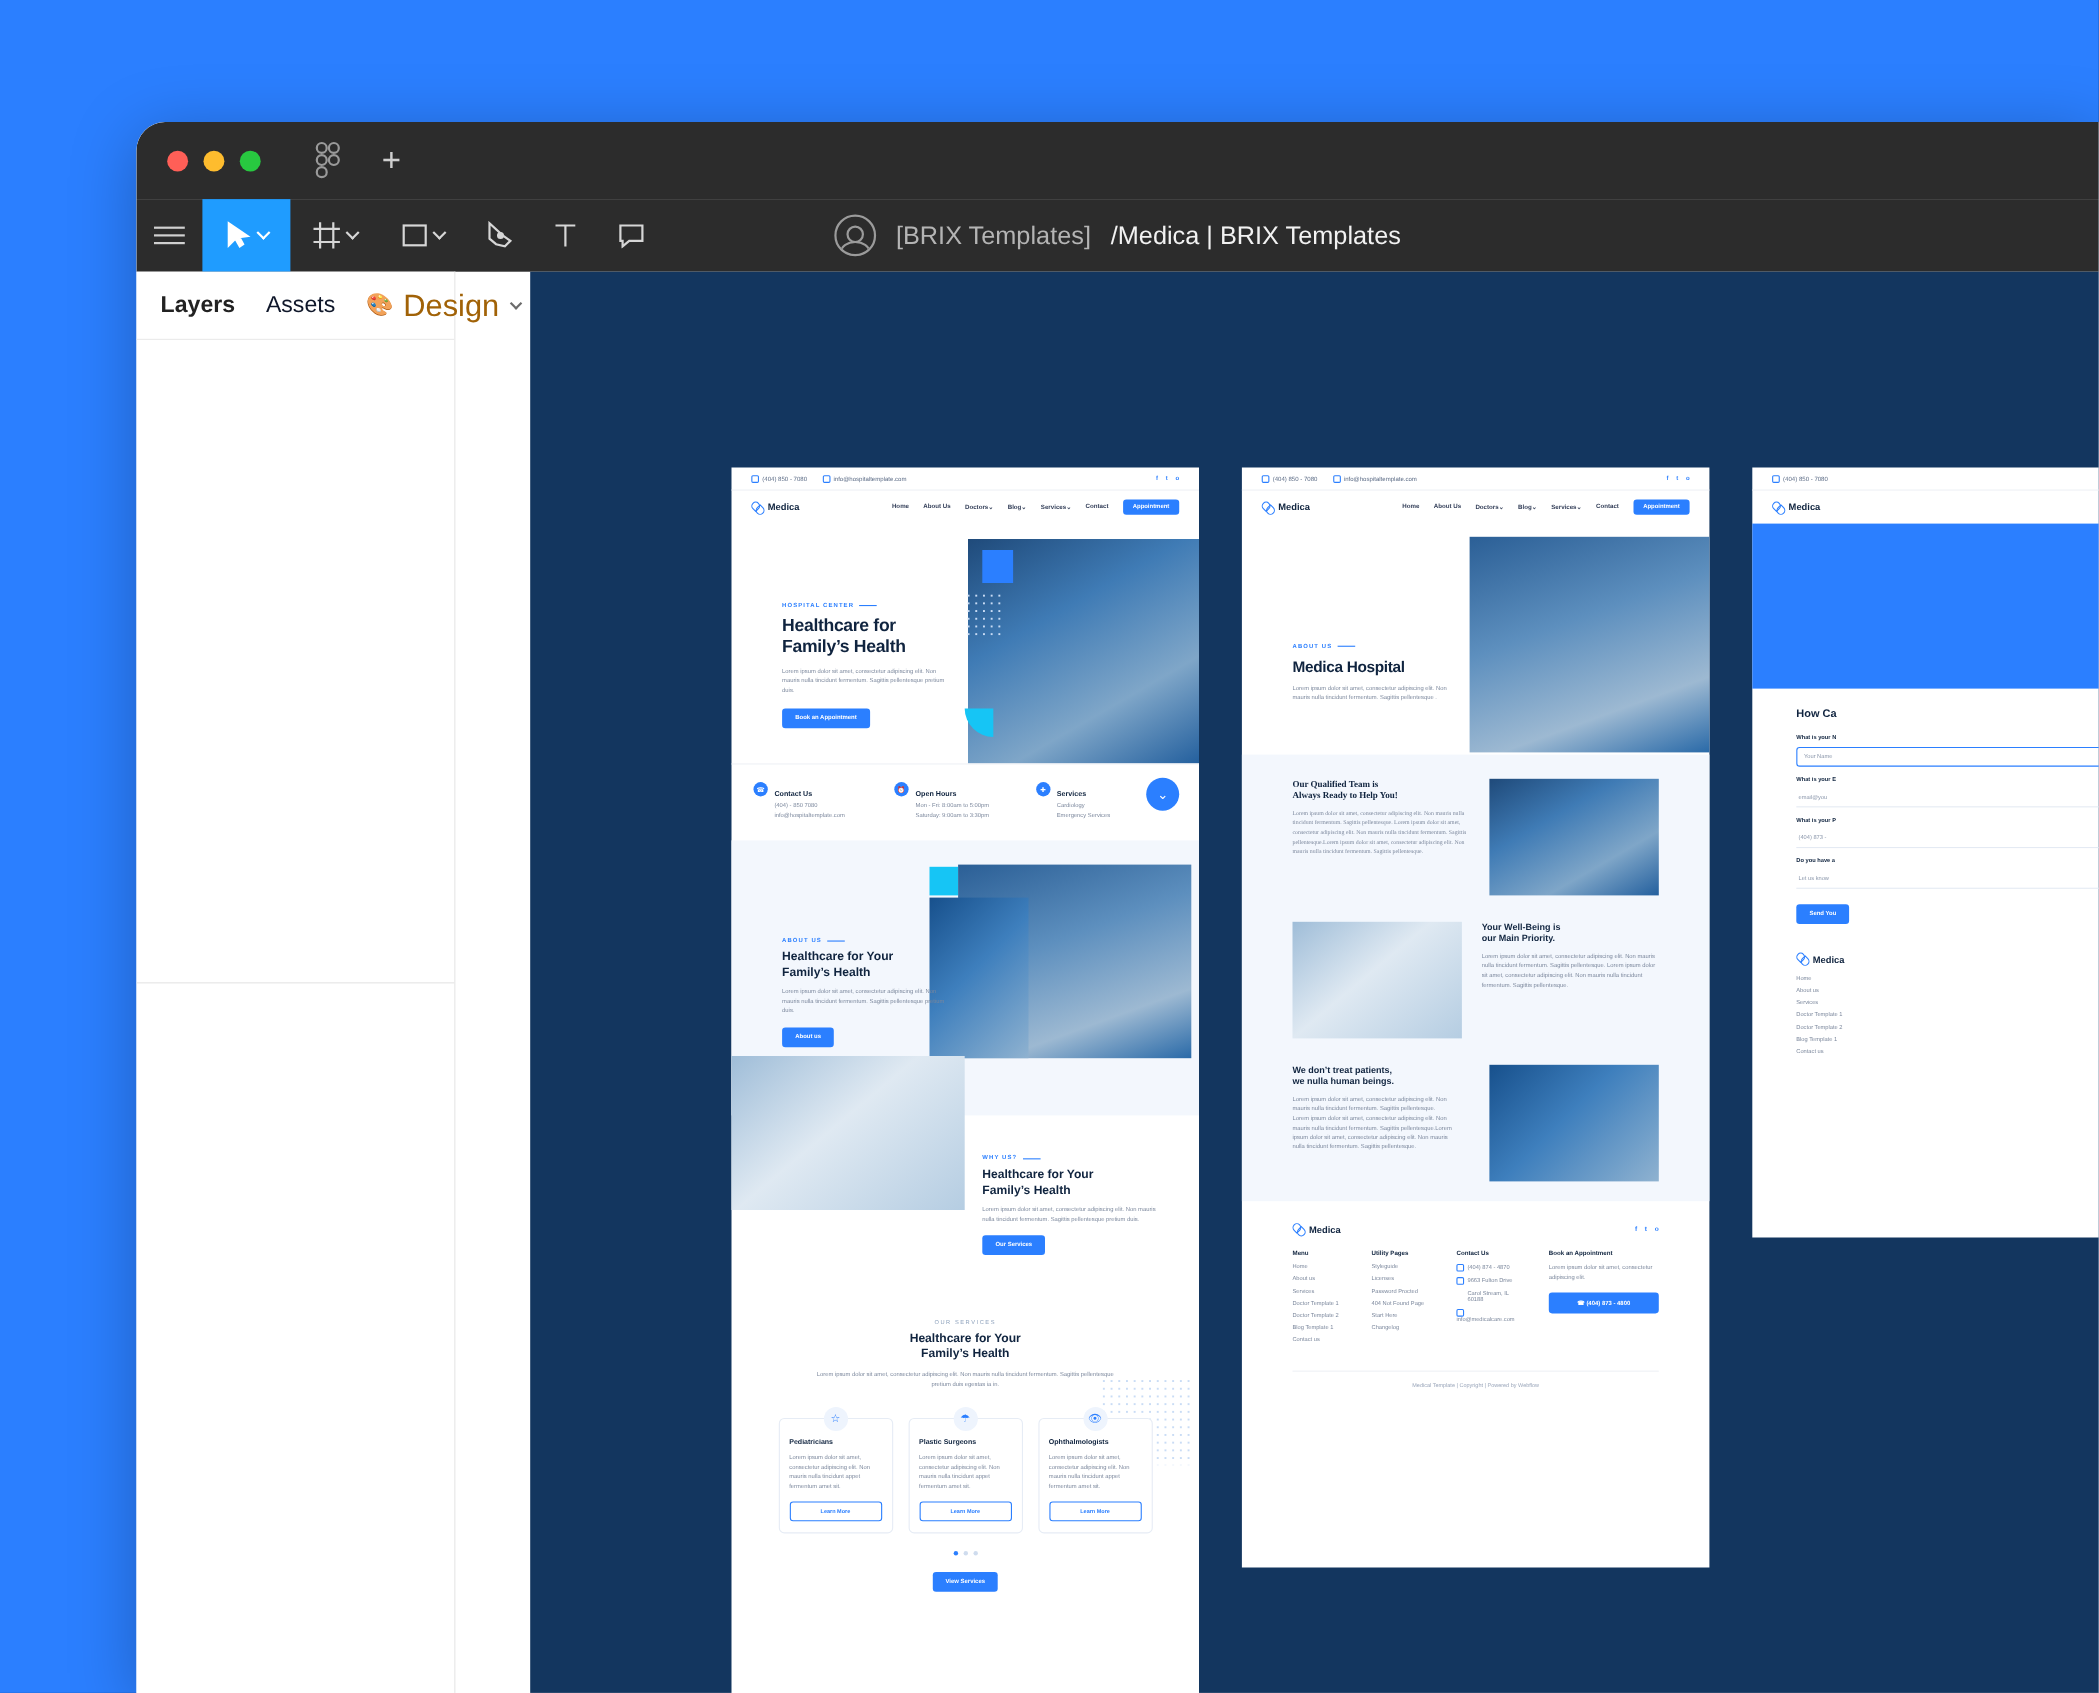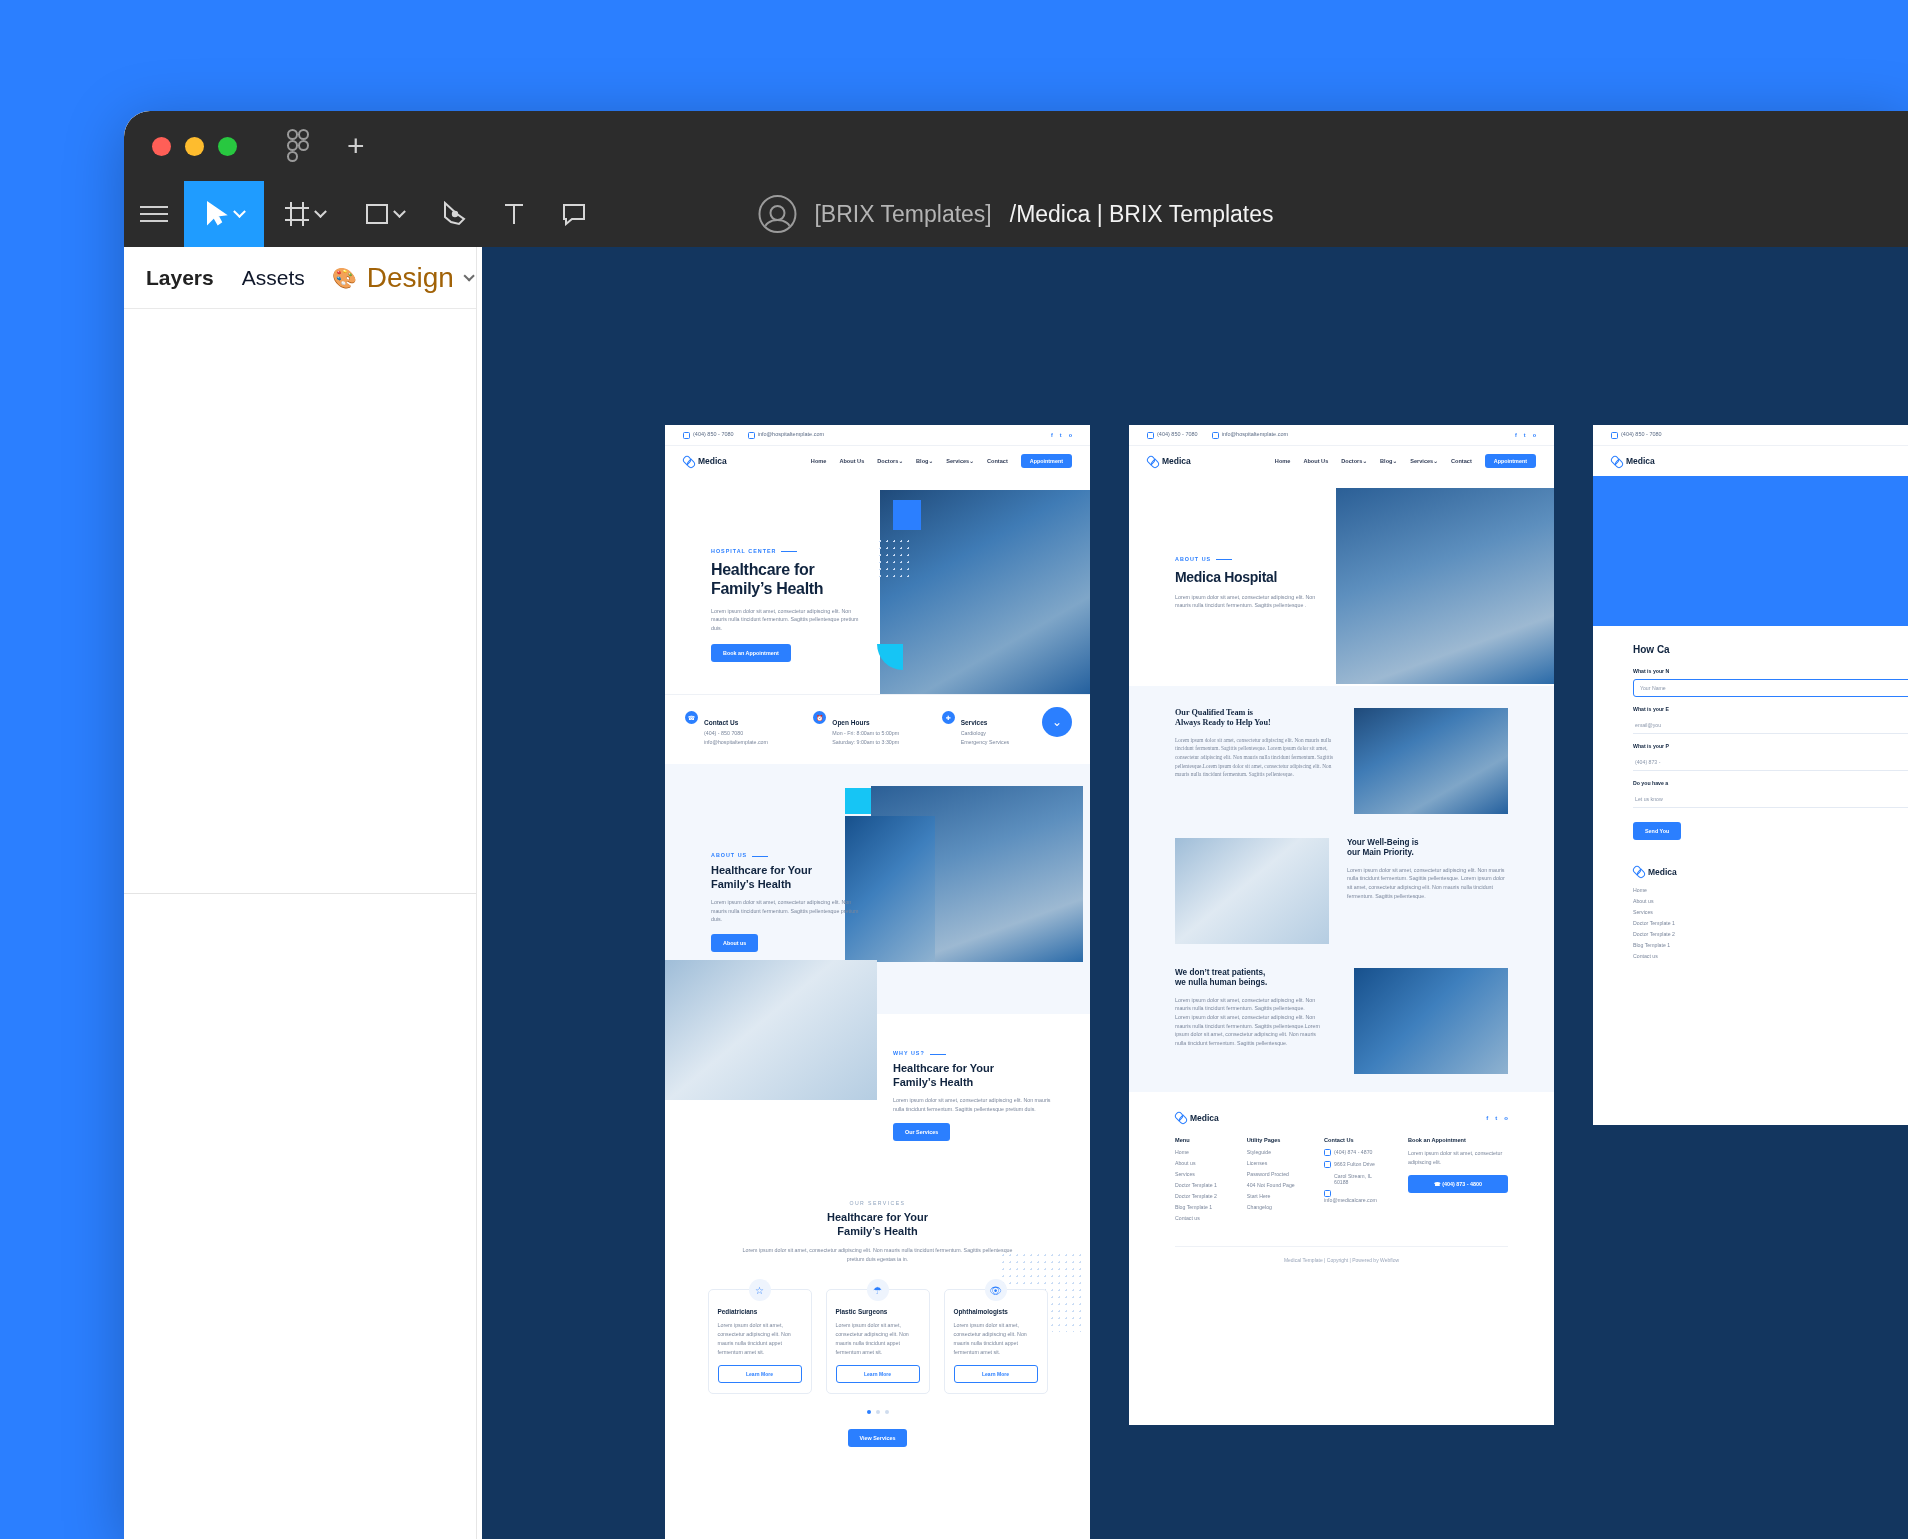--- a/index.html
+++ b/index.html
@@ -64,21 +64,21 @@
   #avatar-icon{ width:38px;height:38px;border-radius:50%;border:2px solid #9b9b9b; position:relative; overflow:hidden;}
   #avatar-icon::before{content:"";position:absolute;left:50%;top:8px;transform:translateX(-50%);
     width:12px;height:12px;border:2px solid #9b9b9b;border-radius:50%;}
   #avatar-icon::after{content:"";position:absolute;left:50%;bottom:-9px;transform:translateX(-50%);
     width:24px;height:17px;border:2px solid #9b9b9b;border-radius:50%;}
   .bc-dim{ color:#b4b4b4; font-size:23px;}
   .bc-bright{ color:#f2f2f2; font-size:23px;}
 
   
   #left-panel{
-    position:absolute; left:0; top:136px; width:353px; height:1292px;
+    position:absolute; left:0; top:136px; width:290px; height:1292px;
     background:#fff; border-right:1px solid #e6e6e6;
   }
   #panel-tabs{
     height:62px; display:flex; align-items:center; padding:0 22px;
     border-bottom:1px solid #e9e9e9; gap:28px;
   }
   #tab-layers{ font-size:21px;font-weight:bold;color:#222; }
   #tab-assets{ font-size:21px;color:#0f172a; }
   #design-group{ margin-left:auto; display:flex; align-items:center; gap:9px; }
   #palette-icon{ font-size:20px; }
@@ -379,21 +379,21 @@
           <span><span>Doctors</span>⌄</span>
           <span><span>Blog</span>⌄</span>
           <span><span>Services</span>⌄</span>
           <span>Contact</span>
           <span class="m-cta">Appointment</span>
         </span>
       </div>
 
       <div style="position:relative;height:210px;">
         <div class="photo p2" style="position:absolute;right:0;top:12px;width:218px;height:196px;"></div>
-        <div style="position:absolute;left:46px;top:80px;width:150px;">
+        <div style="position:absolute;left:46px;top:109px;width:150px;">
           <div class="eyebrow"><span>ABOUT US</span><i class="rule"></i></div>
           <div class="h1" style="margin-top:7px;font-size:14px;">Medica Hospital</div>
           <div class="body-s" style="margin-top:7px;">Lorem ipsum dolor sit amet, consectetur adipiscing elit. Non mauris nulla tincidunt fermentum. Sagittis pellentesque .</div>
         </div>
       </div>
 
       <div style="position:relative;background:#f3f7fd;padding:22px 46px 18px;">
         <div style="display:flex;gap:18px;font-family:Liberation Serif, serif;">
           <div style="flex:1;">
             <div class="h3" style="font-size:8.2px;">

